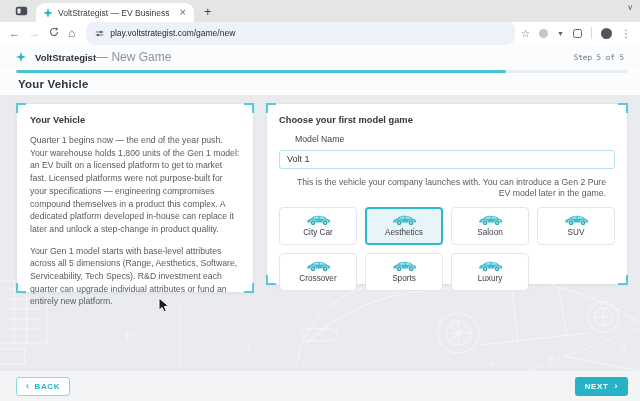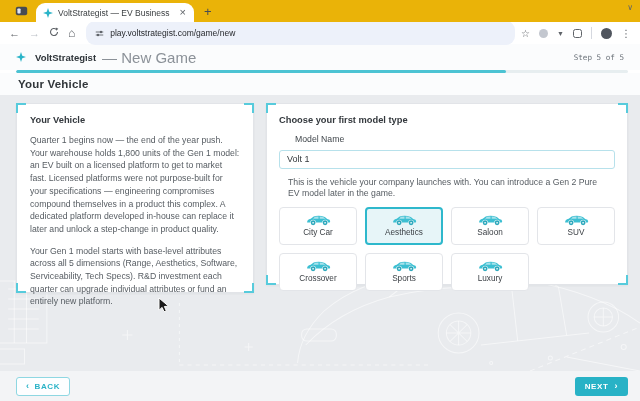--- a/index.html
+++ b/index.html
@@ -4,21 +4,21 @@
 <style>
   * { box-sizing: border-box; }
   html,body { margin:0; padding:0; }
   body {
     width:640px; height:401px; position:relative; overflow:hidden;
     font-family:"Liberation Sans", sans-serif; background:#fff;
     -webkit-font-smoothing:antialiased;
   }
 
   
-  .tabstrip { height:22px; background:#eab308; display:flex; align-items:flex-end; padding-left:6px; position:relative; }
+  .tabstrip { height:22px; background:#e5e5e5; display:flex; align-items:flex-end; padding-left:6px; position:relative; }
   .tabsearch-btn { width:26px; height:16px; margin:0 2px 3px 2px; border-radius:5px; display:flex; align-items:center; justify-content:center; }
   .tab { width:158px; height:19px; background:#fff; border-radius:9px 9px 0 0; display:flex; align-items:center; padding:0 7px; gap:5px; }
   .tab-title { font-size:8.5px; color:#3c4043; white-space:nowrap; overflow:hidden; text-overflow:ellipsis; flex:1; }
   .tab-close { font-size:11px; color:#5f6368; line-height:1; padding:0 1px; }
   .newtab-btn { font-size:13px; color:#474b52; margin:0 0 4px 10px; line-height:1; }
   .win-chevron { position:absolute; right:7px; top:3px; font-size:8px; color:#5f6368; }
 
   .toolbar { height:22px; background:#fff; display:flex; align-items:center; padding:0 9px; }
   .nav-ico { font-size:11px; color:#5f6368; margin-right:9px; line-height:1; }
   .nav-ico.disabled { color:#bcc0c7; }
@@ -31,21 +31,21 @@
   .download-ico { font-size:7px; color:#5f6368; }
   .ext-ico { width:9px; height:9px; border:1.3px solid #5f6368; border-radius:2.5px; }
   .tb-divider { width:1px; height:12px; background:#d5d8df; }
   .avatar { width:11px; height:11px; border-radius:50%; background:#50555e; }
   .kebab-ico { font-size:10px; color:#5f6368; }
 
   
   .app-header { height:26px; background:#fbfcfd; display:flex; align-items:center; padding:0 16px; }
   .logo { width:10px; height:10px; flex:0 0 auto; }
   .app-name { font-size:9.5px; font-weight:bold; color:#2d3338; margin-left:9px; }
-  .app-sub { font-size:15px; color:#8b9198; margin-left:6px; }
+  .app-sub { font-size:12px; color:#8b9198; }
   .hdr-spacer { flex:1; }
   .step-label { font-family:"DejaVu Sans Mono", monospace; font-size:7.6px; color:#6d747b; }
   .progress-wrap { height:3px; margin:0 12px 0 16px; background:#e3edf0; border-radius:2px; overflow:hidden; background-color:#e7eef0; }
   .progress-fill { height:100%; background:#4cc3d3; border-radius:2px; }
   .title-bar { height:22px; background:#fbfcfd; display:flex; align-items:center; padding:0 18px; }
   .page-title { font-size:11.5px; font-weight:bold; color:#31363a; letter-spacing:0.2px; }
 
   
   .main { position:relative; height:276px; background:#e9ebee; overflow:hidden; }
   .blueprint { position:absolute; left:0; top:0; width:100%; height:100%; pointer-events:none; }
@@ -58,21 +58,21 @@
   .c-tr { right:-1px; top:-1px; border-right:2px solid #57cbdc; border-top:2px solid #57cbdc; }
   .c-bl { left:-1px; bottom:-1px; border-left:2px solid #57cbdc; border-bottom:2px solid #57cbdc; }
   .c-br { right:-1px; bottom:-1px; border-right:2px solid #57cbdc; border-bottom:2px solid #57cbdc; }
 
   .card-title { font-size:9.3px; font-weight:bold; color:#33383d; margin:0 0 9px; }
   .card-left p { font-size:8.7px; line-height:1.46; color:#565c62; margin:0 0 9px; }
 
   .field-label { font-size:8.7px; color:#41474c; margin:5px 0 4px;padding-left:16px; }
   .model-input { width:100%; height:19px; border:1px solid #b7e1eb; border-radius:3px; padding:0 7px;
                  font-size:9px; color:#34393d; font-family:"Liberation Sans",sans-serif; background:#fff; outline:none; }
-  .model-desc { font-size:8.7px; color:#565c62; line-height:1.35; margin:8px 9px 7px; }
+  .model-desc { font-size:8.7px; color:#565c62; line-height:1.35; margin:8px 9px 7px;text-align:right; }
   .tile-grid { display:grid; grid-template-columns:repeat(4,1fr); gap:8px; }
   .tile { border:1px solid #e3e5e9; border-radius:4px; height:38px; background:#fff;
           display:flex; flex-direction:column; align-items:center; justify-content:center; gap:2px; cursor:pointer;text-align:center; }
   .tile.selected { border:2px solid #2eb8cc; background:#e7f5f8; }
   .tile-label { font-size:8.2px; color:#393e43; }
   .car-ico { width:27px; height:12px; display:block; }
 
   
   .footer { height:30px; background:#f3f4f6; position:relative; }
   .back-btn { position:absolute; left:16px; top:6px; height:19px; padding:0 9px;
@@ -197,21 +197,21 @@
     <div class="card-title">Your Vehicle</div>
     <p>Quarter 1 begins now — the end of the year push. Your warehouse holds 1,800 units of the Gen 1 model: an EV built on a licensed platform to get to market fast. Licensed platforms were not purpose-built for your specifications — engineering compromises compound themselves in a product this complex. A dedicated platform developed in-house can replace it later and unlock a step-change in product quality.</p>
     <p>Your Gen 1 model starts with base-level attributes across all 5 dimensions (Range, Aesthetics, Software, Serviceability, Tech Specs). R&amp;D investment each quarter can upgrade individual attributes or fund an entirely new platform.</p>
   </div>
 
   <div class="card card-right">
     <span class="corner c-tl"></span>
     <span class="corner c-tr"></span>
     <span class="corner c-bl"></span>
     <span class="corner c-br"></span>
-    <div class="card-title">Choose your first model type</div>
+    <div class="card-title">Choose your first model game</div>
     <div class="field-label">Model Name</div>
     <input class="model-input" type="text" value="Volt 1" style="">
     <div class="model-desc">This is the vehicle your company launches with. You can introduce a Gen 2 Pure EV model later in the game.</div>
     <div class="tile-grid">
         <div class="tile">
     <svg class="car-ico" viewBox="0 0 44 20">
       <path d="M3 14 Q3 9 9 8 L14 4 Q16.5 2.8 22 2.8 L27 3.2 Q33.5 4.2 36.5 8.2 Q41.5 9 41.5 12.2 L40.8 14.2 L37.6 14.2 A4.6 4.6 0 0 0 28.4 14.2 L17.6 14.2 A4.6 4.6 0 0 0 8.4 14.2 L3.6 14.2 Z" fill="#3cbfd2"></path>
       <path d="M16 4.6 L22 4.2 L22 8 L13 8 Z M24 4.2 L28 4.6 Q31.5 5.4 33.5 8 L24 8 Z" fill="#ffffff" fill-opacity="0.55"></path>
       <circle cx="13" cy="14.6" r="4" fill="#2da8bc"></circle>
             <circle cx="13" cy="14.6" r="1.4" fill="#ffffff"></circle>

